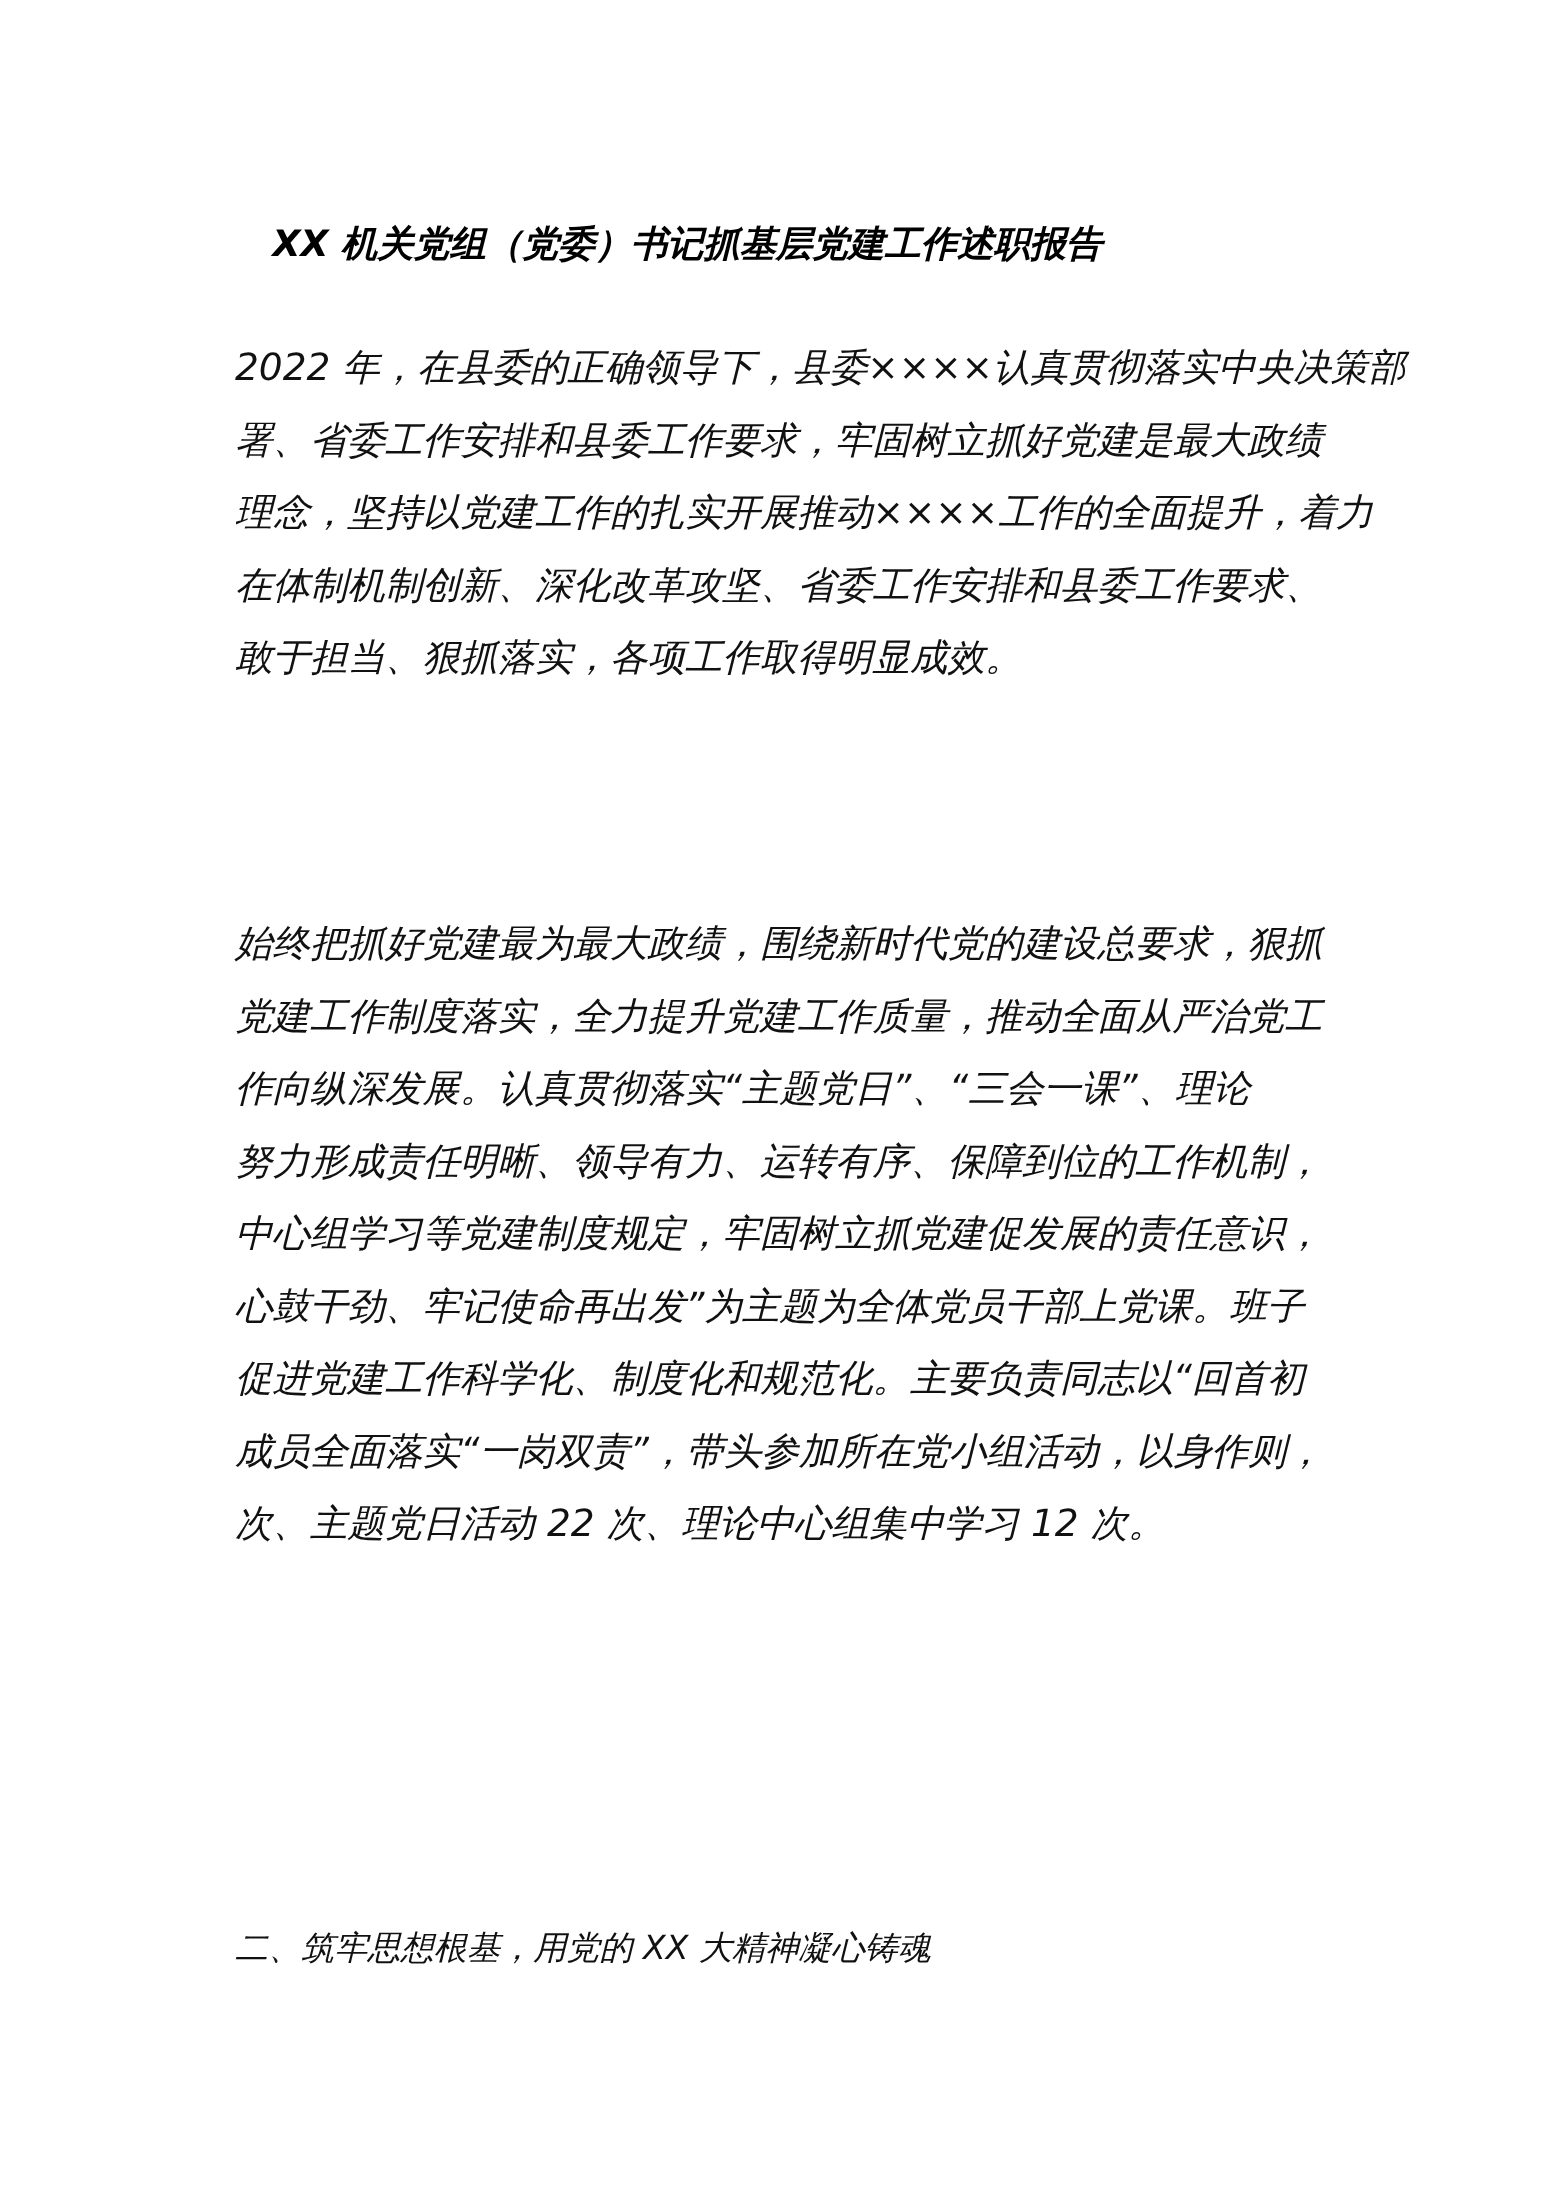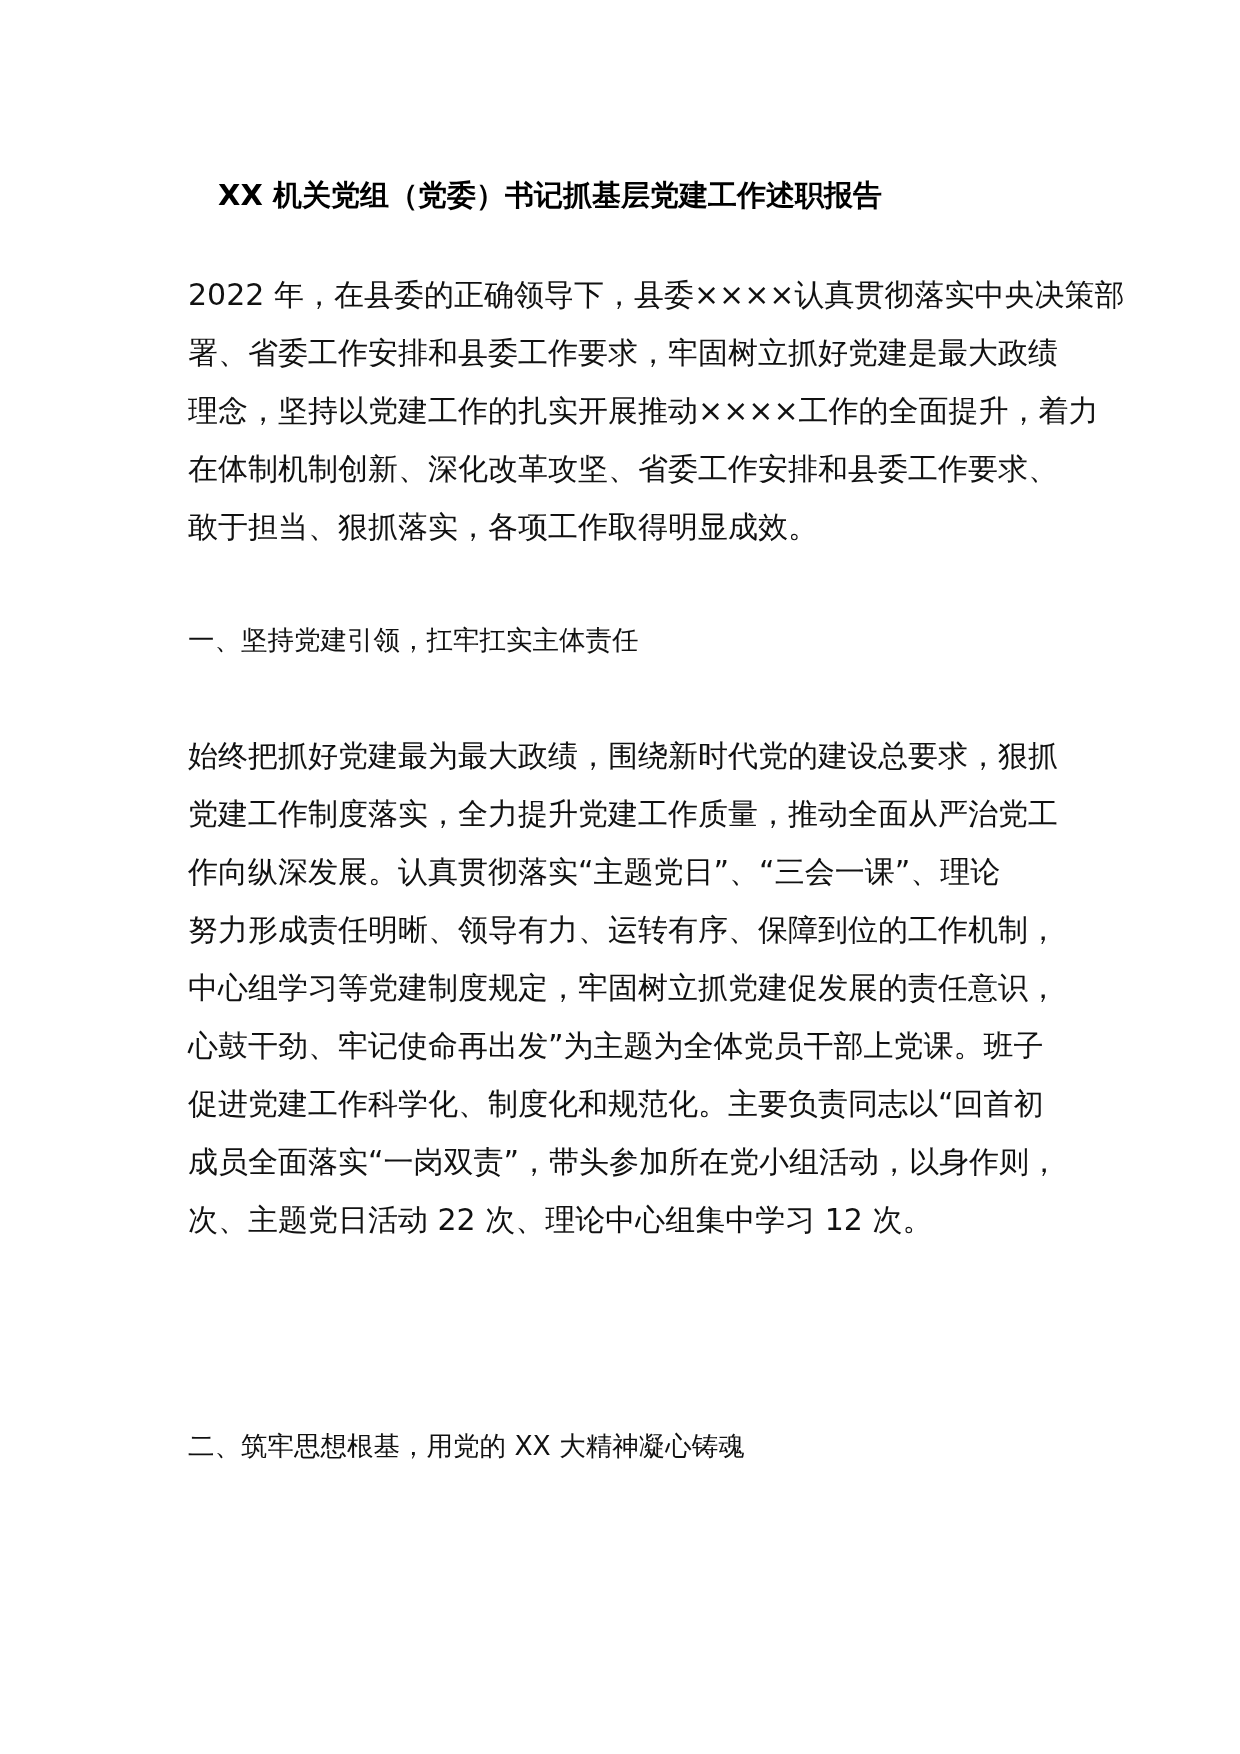--- a/index.html
+++ b/index.html
@@ -15,20 +15,21 @@
     font-family: "DejaVu Sans", "Liberation Sans", sans-serif;
     color: #111111;
   }
   .page {
     position: absolute;
     left: 0;
     top: 0;
     width: 1240px;
     height: 1754px;
     background: #ffffff;
+    font-style: italic;
   }
   .title {
     position: absolute;
     left: 0;
     top: 170px;
     width: 1100px;
     text-align: center;
     font-size: 29px;
     font-weight: bold;
     letter-spacing: 0px;
@@ -66,29 +67,28 @@
   <div class="title">XX 机关党组（党委）书记抓基层党建工作述职报告</div>
 
   <div class="body-text" style="top:266px;">
     <span class="line">2022 年，在县委的正确领导下，县委××××认真贯彻落实中央决策部</span>
     <span class="line">署、省委工作安排和县委工作要求，牢固树立抓好党建是最大政绩</span>
     <span class="line">理念，坚持以党建工作的扎实开展推动××××工作的全面提升，着力</span>
     <span class="line">在体制机制创新、深化改革攻坚、省委工作安排和县委工作要求、</span>
     <span class="line">敢于担当、狠抓落实，各项工作取得明显成效。</span>
   </div>
 
-  <div class="heading" style="top:611px;">一、坚持党建引领，扛牢扛实主体责任</div>
 
   <div class="body-text" style="top:727px;">
     <span class="line">始终把抓好党建最为最大政绩，围绕新时代党的建设总要求，狠抓</span>
     <span class="line">党建工作制度落实，全力提升党建工作质量，推动全面从严治党工</span>
     <span class="line">作向纵深发展。认真贯彻落实“主题党日”、“三会一课”、理论</span>
     <span class="line">努力形成责任明晰、领导有力、运转有序、保障到位的工作机制，</span>
     <span class="line">中心组学习等党建制度规定，牢固树立抓党建促发展的责任意识，</span>
     <span class="line">心鼓干劲、牢记使命再出发”为主题为全体党员干部上党课。班子</span>
     <span class="line">促进党建工作科学化、制度化和规范化。主要负责同志以“回首初</span>
     <span class="line">成员全面落实“一岗双责”，带头参加所在党小组活动，以身作则，</span>
     <span class="line">次、主题党日活动 22 次、理论中心组集中学习 12 次。</span>
   </div>
 
-  <div class="heading" style="top:1417px;">二、筑牢思想根基，用党的 XX 大精神凝心铸魂</div>
+  <div class="heading" style="top:1530px;">二、筑牢思想根基，用党的 XX 大精神凝心铸魂</div>
 
 </div>
 
 </body></html>

